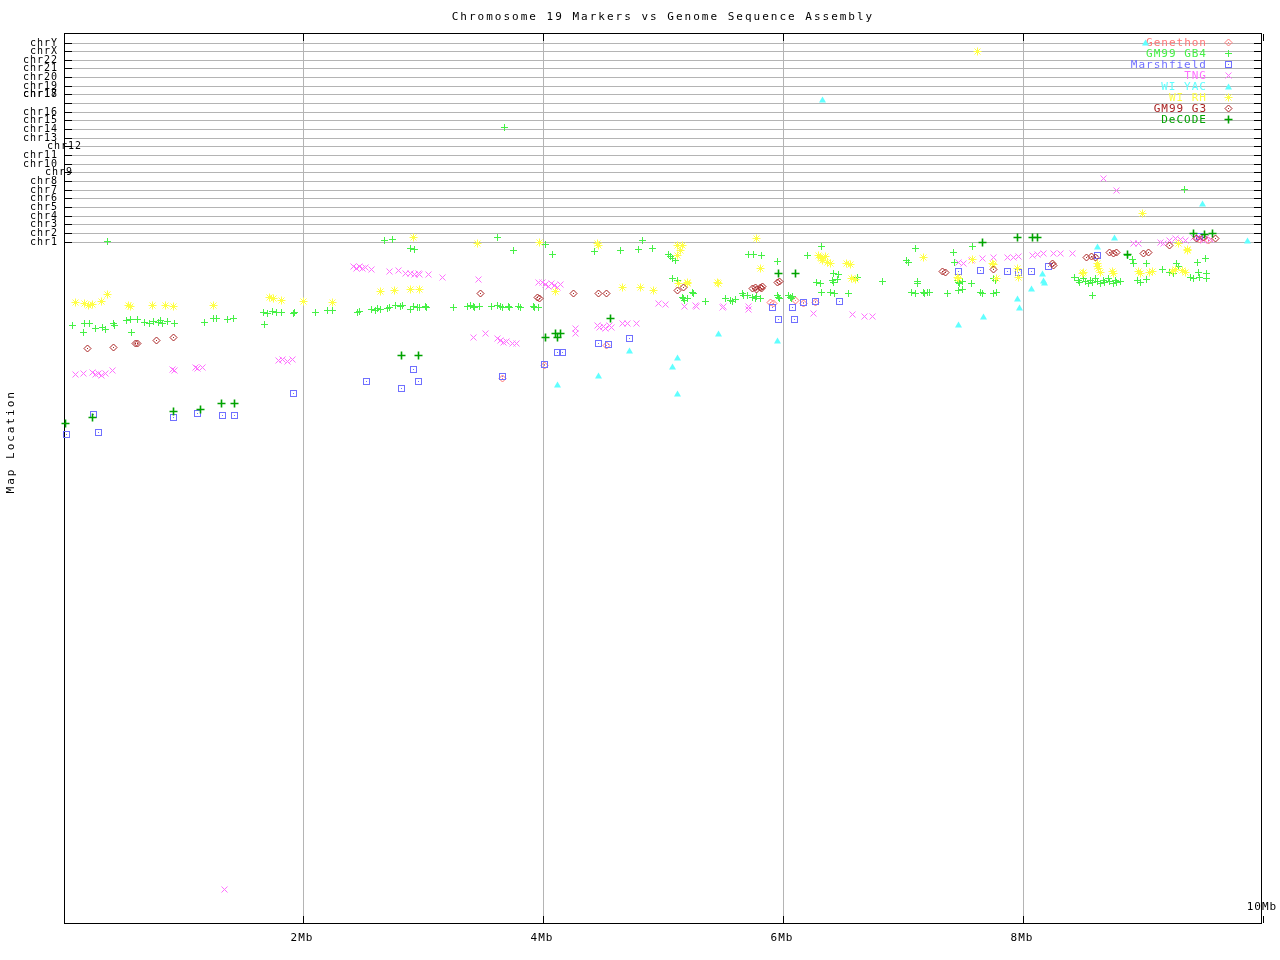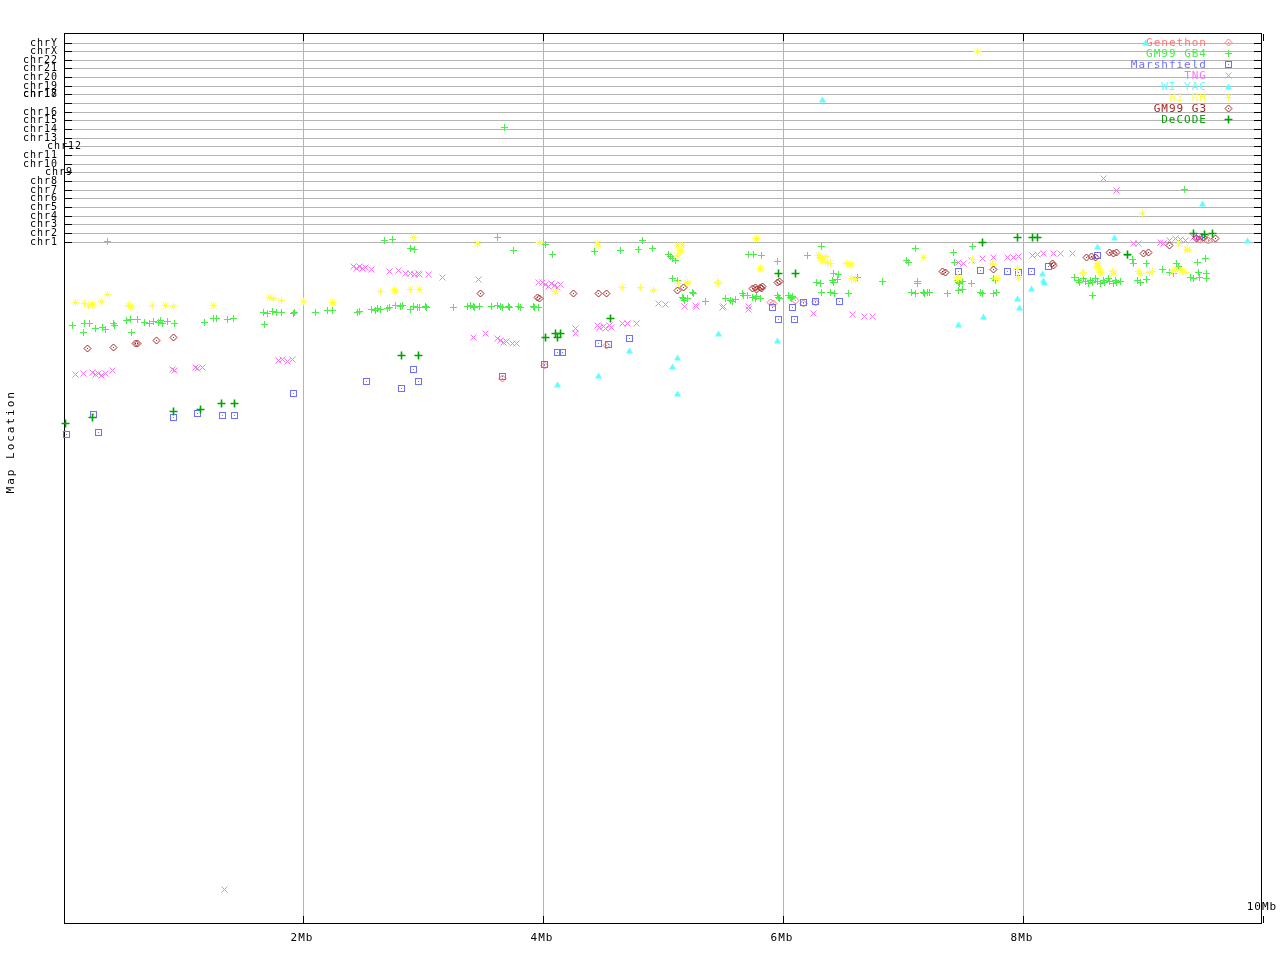--- a/index.html
+++ b/index.html
@@ -17,20 +17,21 @@
           font-size:11px;letter-spacing:2px;white-space:pre;}
   .axis-x{position:absolute;top:947px;left:64px;width:1198px;text-align:center;font-size:11px;letter-spacing:2px;white-space:pre;}
   .legend-row{position:absolute;font-size:11px;letter-spacing:1px;white-space:pre;}
   .legend-text{position:absolute;right:0;top:0;}
   .pt{position:absolute;}
 </style>
 </head>
 <body>
 
 <div id="chart">
+  <div class="title">Chromosome 19 Markers vs Genome Sequence Assembly</div>
   <div class="axis-y">Map Location</div>
   <div class="plot" id="plot">
       <div class="gridh" style="top: 8.5px;"></div>
       <div class="tick" style="left: 0px; top: 8.5px; width: 7px; height: 1px;"></div>
       <div class="tick" style="right: 0px; top: 8.5px; width: 7px; height: 1px;"></div>
       <div class="gridh" style="top: 17.1565px;"></div>
       <div class="tick" style="left: 0px; top: 17.1565px; width: 7px; height: 1px;"></div>
       <div class="tick" style="right: 0px; top: 17.1565px; width: 7px; height: 1px;"></div>
       <div class="gridh" style="top: 25.813px;"></div>
       <div class="tick" style="left: 0px; top: 25.813px; width: 7px; height: 1px;"></div>

